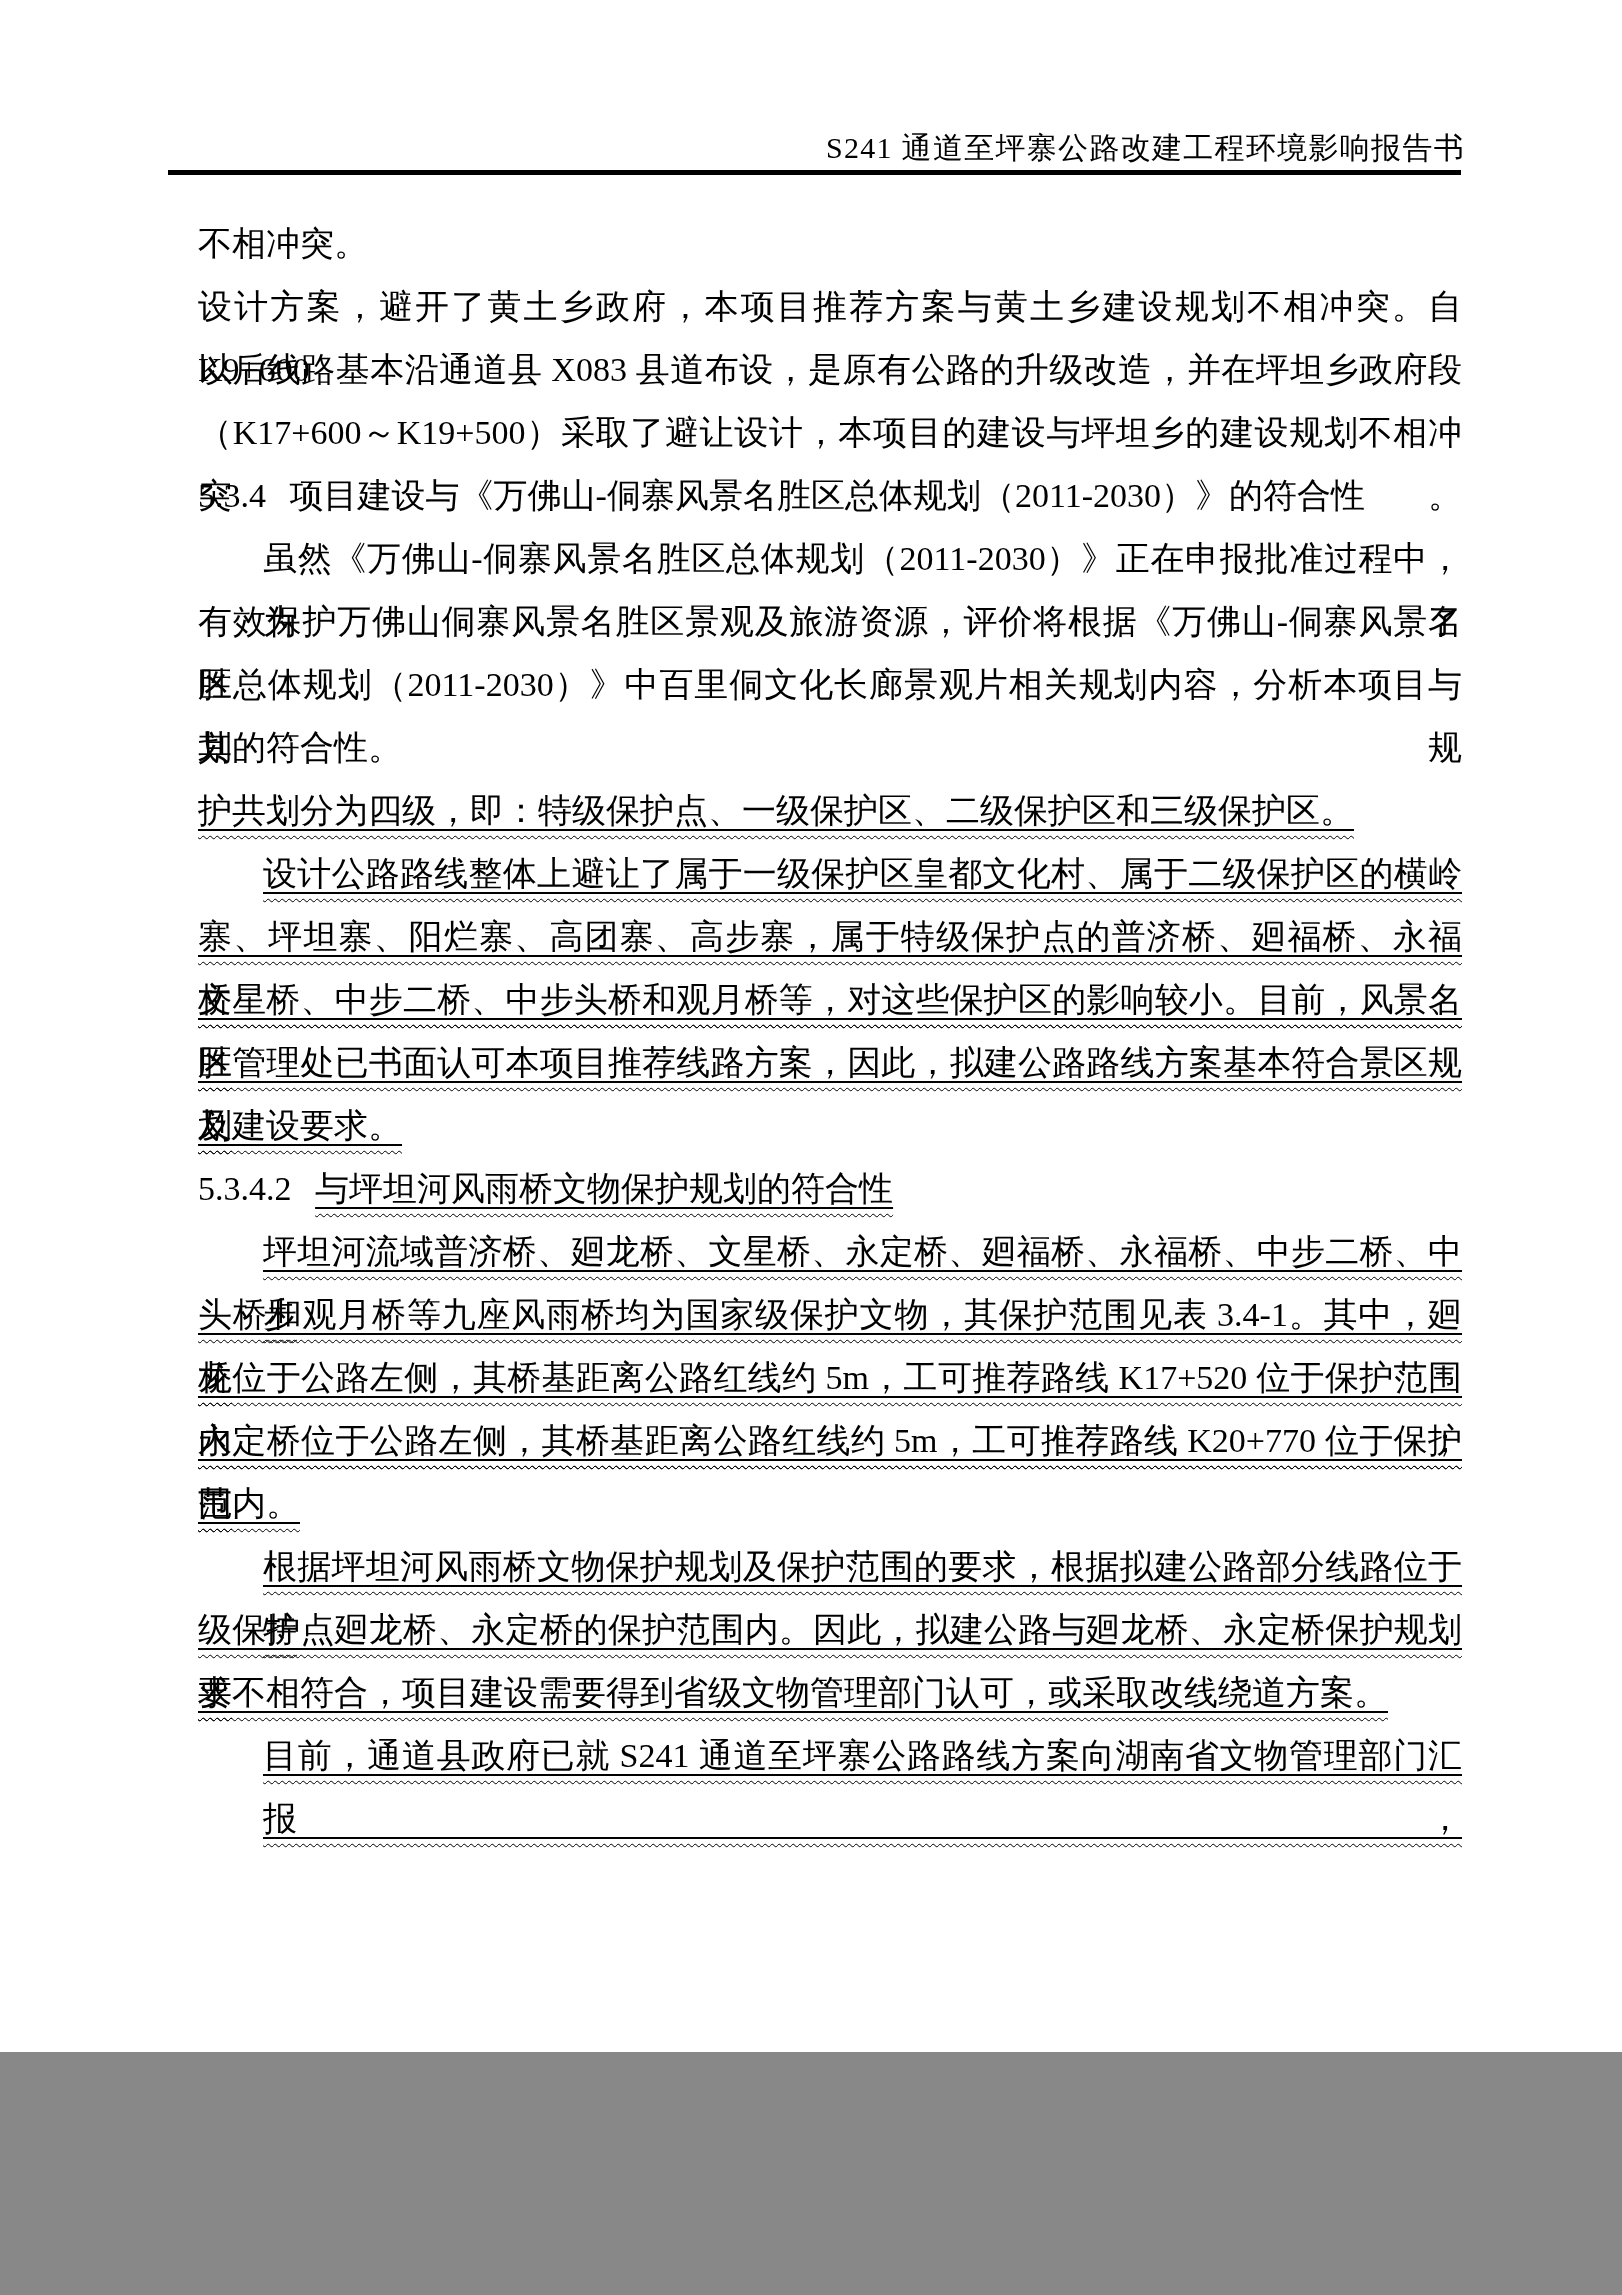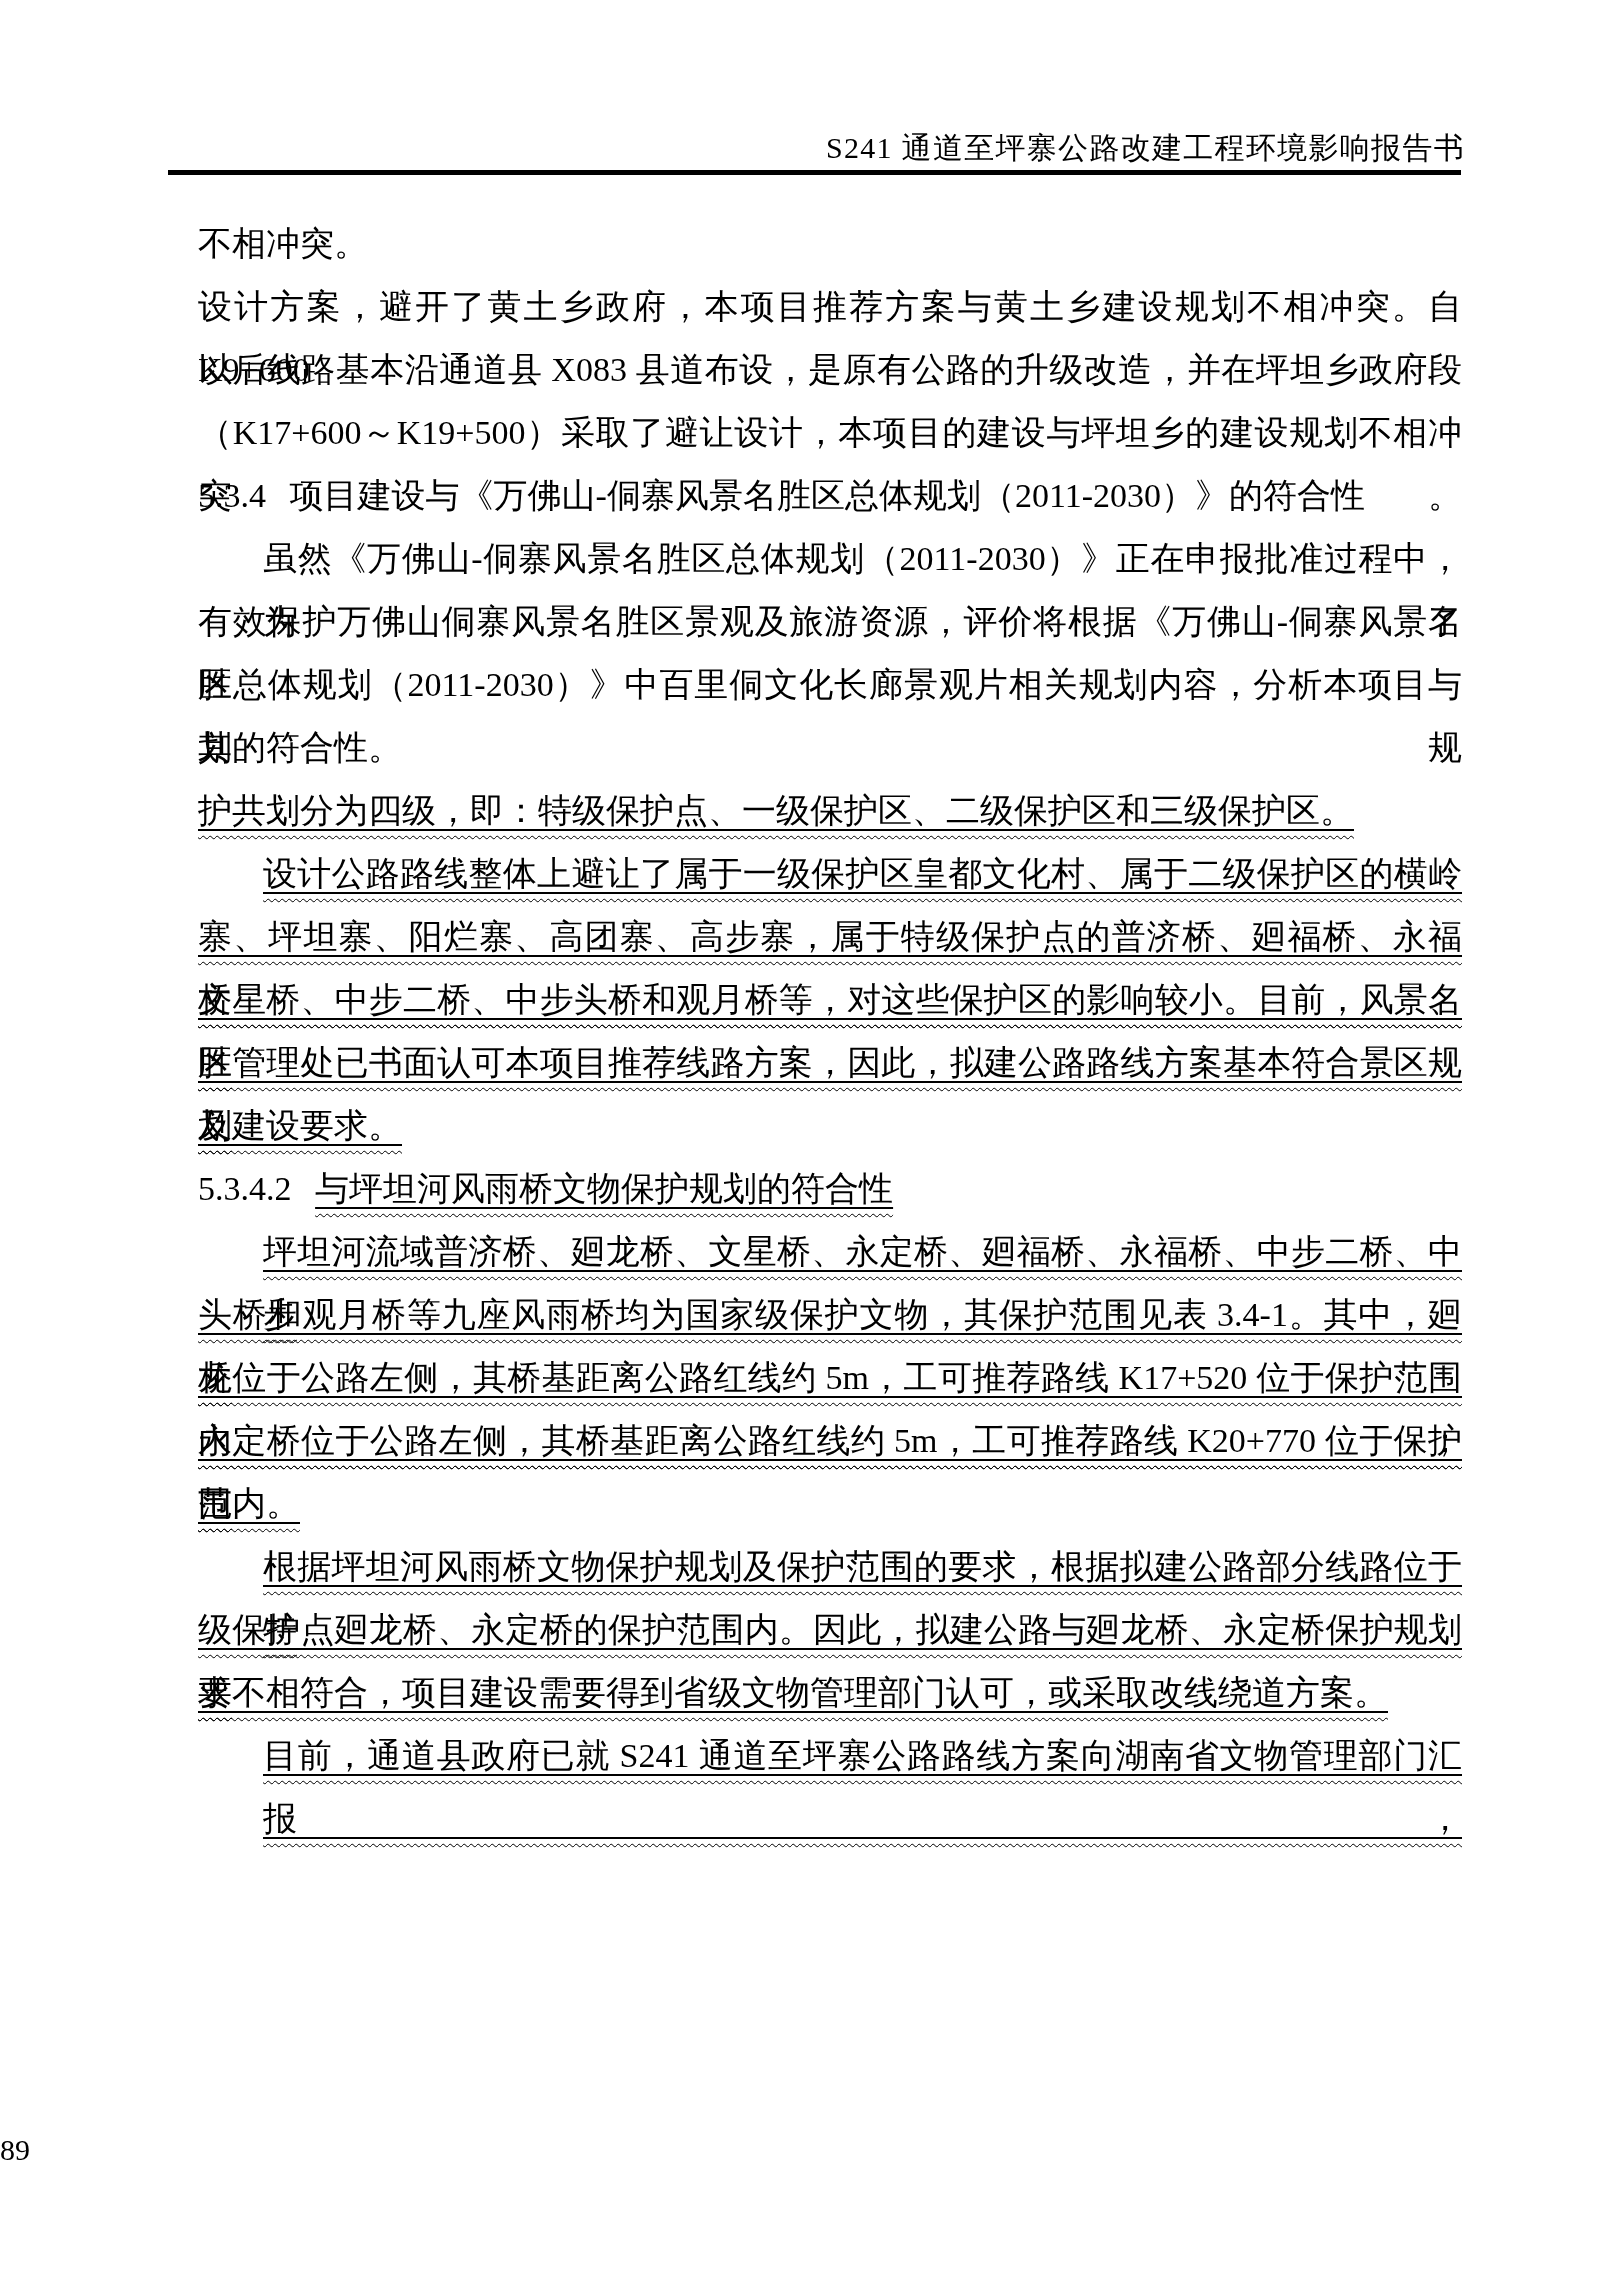--- a/index.html
+++ b/index.html
@@ -1,19 +1,19 @@
 <!DOCTYPE html>
 <html style="font-size:10.5px"><head>
 <meta charset="utf-8">
 <style>
   html, body { margin: 0; padding: 0; background: #888; }
   .page {
     position: relative;
     width: 1622px;
-    height: 2295px;
+    height: 2052px;
     background: #ffffff;
     font-family: "Liberation Serif", "DejaVu Serif", serif;
     color: #000000;
     overflow: hidden;
   }
   .header-title {
     position: absolute;
     top: 133px;
     right: 157px;
     font-size: 30px;

